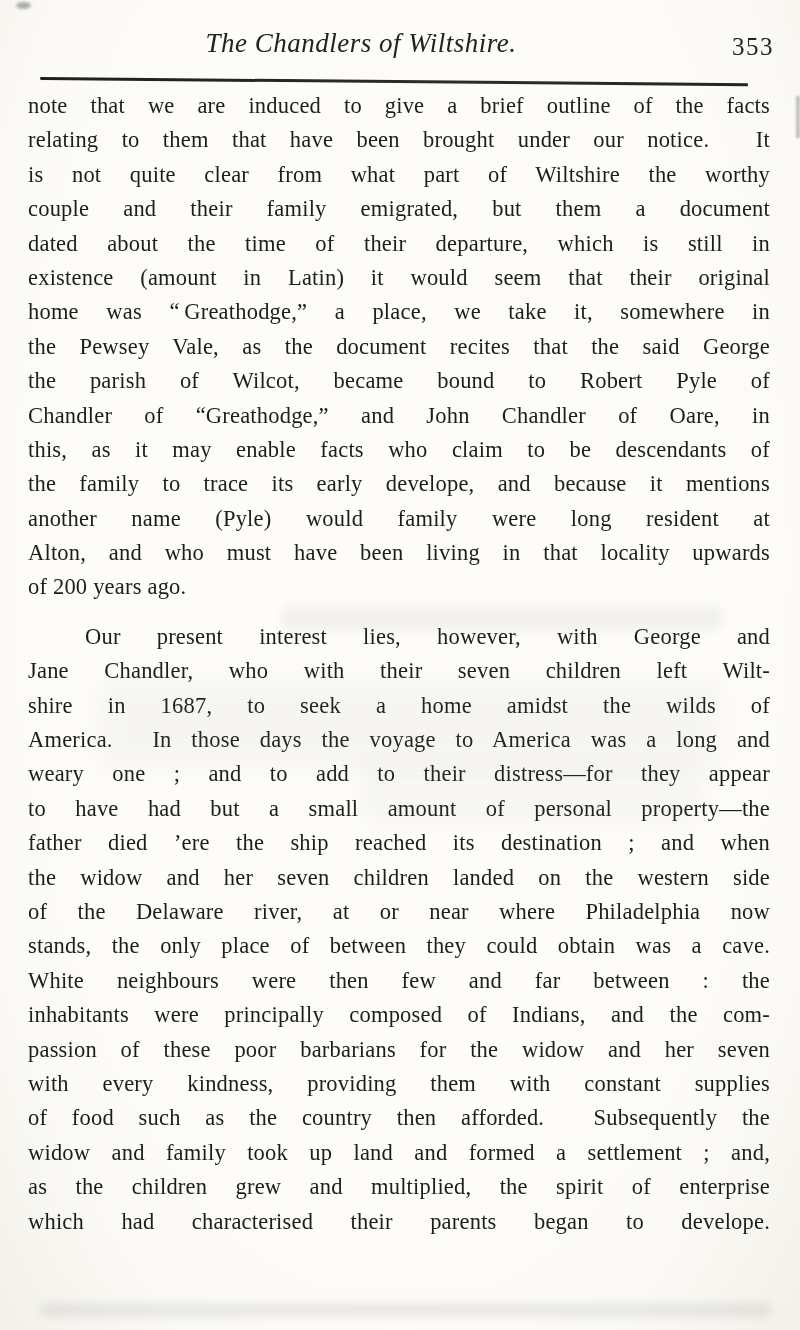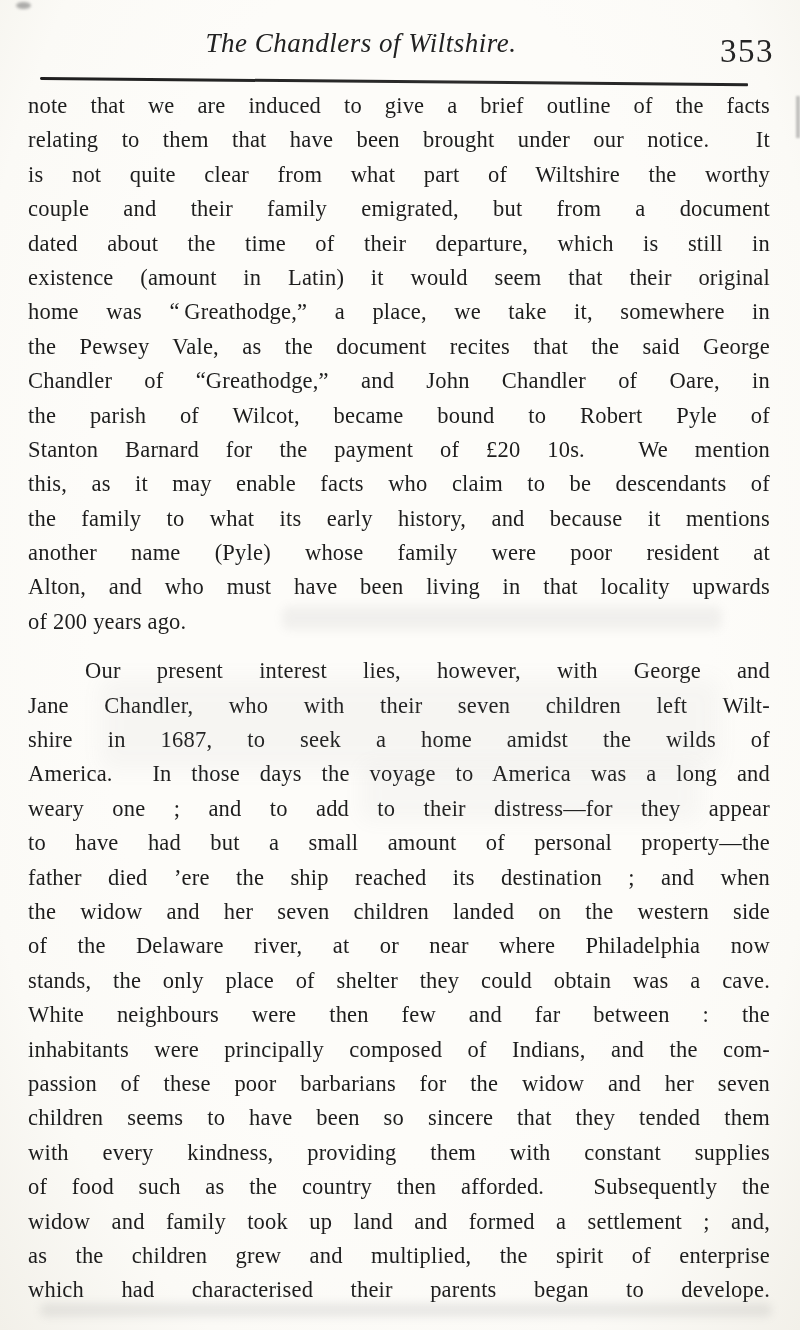--- a/index.html
+++ b/index.html
@@ -27,21 +27,21 @@
     text-align: center;
     font-style: italic;
     font-size: 27px;
     letter-spacing: 0.5px;
     color: #222;
   }
   .page-number {
     position: absolute;
     top: 33px;
     right: 26px;
-    font-size: 33px;
+    font-size: 25px;
     letter-spacing: 1.5px;
     color: #242424;
   }
   .header-rule {
     position: absolute;
     top: 77px;
     left: 40px;
     width: 708px;
     height: 3px;
     background: linear-gradient(to right, #1f1f1f, #2c2c2c 60%, #242424);
@@ -109,49 +109,47 @@
     <div class="page-number">353</div>
   </header>
 
   <div class="header-rule"></div>
 
   <main class="body-text" id="body-text">
       <div class="paragraph">
         <div class="line">note that we are induced to give a brief outline of the facts</div>
         <div class="line">relating to them that have been brought under our notice.&nbsp; It</div>
         <div class="line">is not quite clear from what part of Wiltshire the worthy</div>
-        <div class="line">couple and their family emigrated, but from a document</div>
+        <div class="line">couple and their family emigrated, but them a document</div>
         <div class="line">dated about the time of their departure, which is still in</div>
         <div class="line">existence (amount in Latin) it would seem that their original</div>
         <div class="line">home was “ Greathodge,” a place, we take it, somewhere in</div>
         <div class="line">the Pewsey Vale, as the document recites that the said George</div>
+        <div class="line">the parish of Wilcot, became bound to Robert Pyle of</div>
         <div class="line">Chandler of “Greathodge,” and John Chandler of Oare, in</div>
-        <div class="line">the parish of Wilcot, became bound to Robert Pyle of</div>
-        <div class="line">Stanton Barnard for the payment of £20 10s.&nbsp; We mention</div>
         <div class="line">this, as it may enable facts who claim to be descendants of</div>
-        <div class="line">the family to what its early history, and because it mentions</div>
-        <div class="line">another name (Pyle) whose family were poor resident at</div>
+        <div class="line">the family to trace its early develope, and because it mentions</div>
+        <div class="line">another name (Pyle) would family were long resident at</div>
         <div class="line">Alton, and who must have been living in that locality upwards</div>
         <div class="line last-left">of 200 years ago.</div>
       </div>
       <div class="paragraph">
         <div class="line indent">Our present interest lies, however, with George and</div>
         <div class="line">Jane Chandler, who with their seven children left Wilt-</div>
         <div class="line">shire in 1687, to seek a home amidst the wilds of</div>
         <div class="line">America.&nbsp; In those days the voyage to America was a long and</div>
         <div class="line">weary one ; and to add to their distress—for they appear</div>
         <div class="line">to have had but a small amount of personal property—the</div>
         <div class="line">father died ’ere the ship reached its destination ; and when</div>
         <div class="line">the widow and her seven children landed on the western side</div>
         <div class="line">of the Delaware river, at or near where Philadelphia now</div>
-        <div class="line">stands, the only place of shelter they could obtain was a cave.</div>
+        <div class="line">stands, the only place of between they could obtain was a cave.</div>
         <div class="line">White neighbours were then few and far between : the</div>
         <div class="line">inhabitants were principally composed of Indians, and the com-</div>
         <div class="line">passion of these poor barbarians for the widow and her seven</div>
-        <div class="line">children seems to have been so sincere that they tended them</div>
         <div class="line">with every kindness, providing them with constant supplies</div>
         <div class="line">of food such as the country then afforded.&nbsp; Subsequently the</div>
         <div class="line">widow and family took up land and formed a settlement ; and,</div>
         <div class="line">as the children grew and multiplied, the spirit of enterprise</div>
         <div class="line">which had characterised their parents began to develope.</div>
       </div>
     </main>
 
   <div class="artifact speck-top-left"></div>
   <div class="artifact edge-mark-right"></div>

